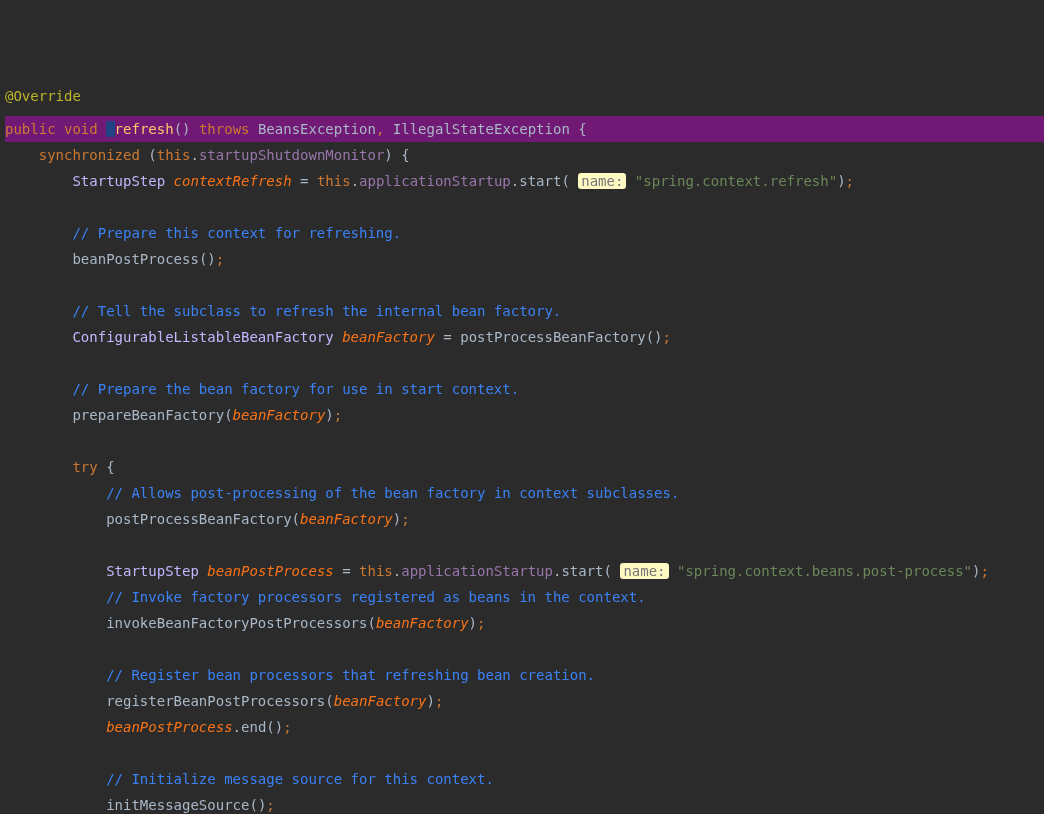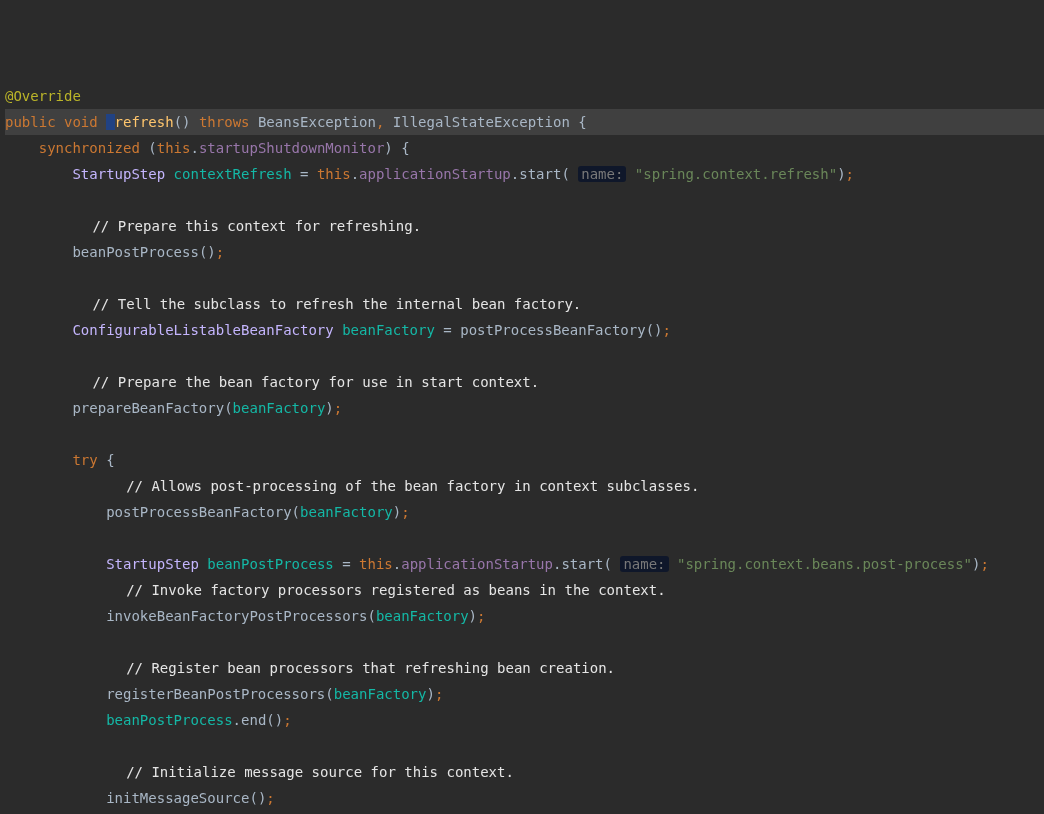--- a/index.html
+++ b/index.html
@@ -14,29 +14,29 @@
     overflow: hidden;
     white-space: pre;
     padding: 5px 0 0 5px;
   }
   .annotation { color: #bbb529; margin-top: 16px; }
   .keyword { color: #cc7832; }
   .type { color: #c4b5fd; }
   .field { color: #9876aa; text-align: center; }
   .method-call { color: #a9b7c6; }
   .string { color: #6a8759; }
-  .comment { color: #e5e5e5; margin-left: 20px; }
+  .comment { color: #3b82f6; }
   .punct { color: #a9b7c6; }
   .semi { color: #cc7832; }
   .exception { color: #a9b7c6; }
-  .hint { color: #787878; background: #0f172a; border-radius: 3px; padding: 0 3px; font-style: normal; }
-  .local { color: #14b8a6; }
+  .hint { color: #787878; background: #fef9c3; border-radius: 3px; padding: 0 3px; font-style: normal; }
+  .local { color: #f97316; font-style: italic; }
   .def-name { color: #ffc66d; }
   .cursor-hl { background: #214283; }
-  .line-hl { background: #404040; display: inline-block; width: 100%; }
+  .line-hl { background: #701a75; display: inline-block; width: 100%; margin-top: 7px; }
 </style>
 </head>
 <body>
 
 
 <div><span class="annotation">@Override</span>
 <span class="line-hl"><span class="keyword">public</span> <span class="keyword">void</span> <span class="cursor-hl"> </span><span class="def-name">refresh</span><span class="punct">()</span> <span class="keyword">throws</span> <span class="exception">BeansException</span><span class="semi">,</span> <span class="exception">IllegalStateException</span> <span class="punct">{</span></span>
     <span class="keyword">synchronized</span> <span class="punct">(</span><span class="keyword">this</span><span class="punct">.</span><span class="field">startupShutdownMonitor</span><span class="punct">)</span> <span class="punct">{</span>
         <span class="type">StartupStep</span> <span class="local">contextRefresh</span> <span class="punct">=</span> <span class="keyword">this</span><span class="punct">.</span><span class="field">applicationStartup</span><span class="punct">.</span><span class="method-call">start</span><span class="punct">(</span> <span class="hint">name:</span> <span class="string">"spring.context.refresh"</span><span class="punct">)</span><span class="semi">;</span>
 

